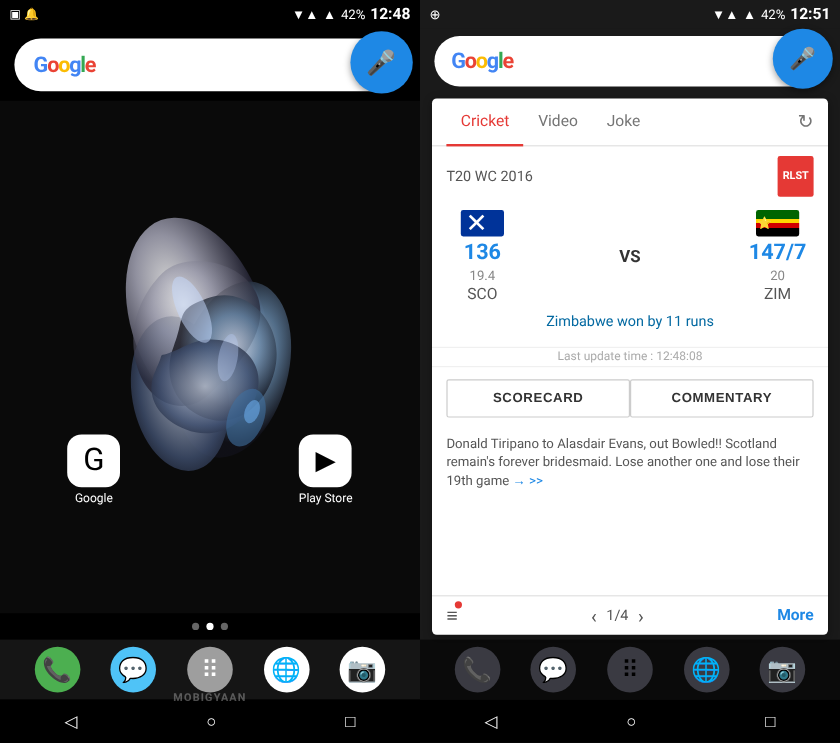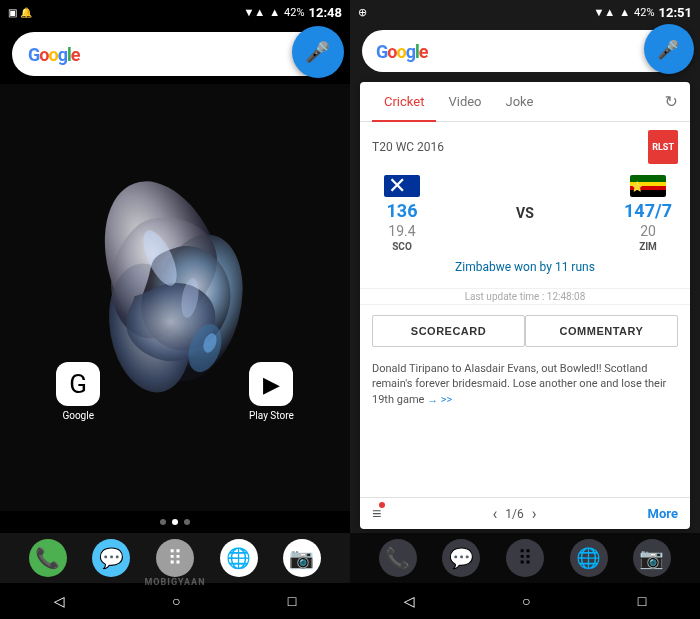--- a/index.html
+++ b/index.html
@@ -265,26 +265,25 @@
       justify-content: center;
       font-size: 22px;
     }
     .team-score {
       color: #1E88E5;
       font-size: 18px;
       font-weight: bold;
     }
     .team-overs {
       color: #888;
-      font-size: 14px;
+      font-size: 11px;
     }
     .team-name {
       color: #555;
-      font-size: 10px;
-      font-weight: bold;
+      font-size: 13px;
     }
     .vs-text {
       color: #333;
       font-size: 14px;
       font-weight: bold;
     }
     .match-result {
       text-align: center;
       color: #0369a1;
       font-size: 12px;
@@ -627,21 +626,21 @@
       </div>
     </div>
 
     <div class="widget-footer">
       <div class="footer-menu-btn">
         <span class="footer-menu-icon">≡</span>
         <div class="footer-dot"></div>
       </div>
       <div class="footer-nav">
         <span class="footer-nav-btn">‹</span>
-        <span class="footer-page">1/6</span>
+        <span class="footer-page">1/4</span>
         <span class="footer-nav-btn">›</span>
       </div>
       <span class="footer-more">More</span>
     </div>
   </div>
 
   <div class="dock-row-right">
     <div class="bottom-dock-icon" style="background:rgba(70,70,80,0.8);">📞</div>
     <div class="bottom-dock-icon" style="background:rgba(70,70,80,0.8);">💬</div>
     <div class="bottom-dock-icon" style="background:rgba(70,70,80,0.8);">⠿</div>

